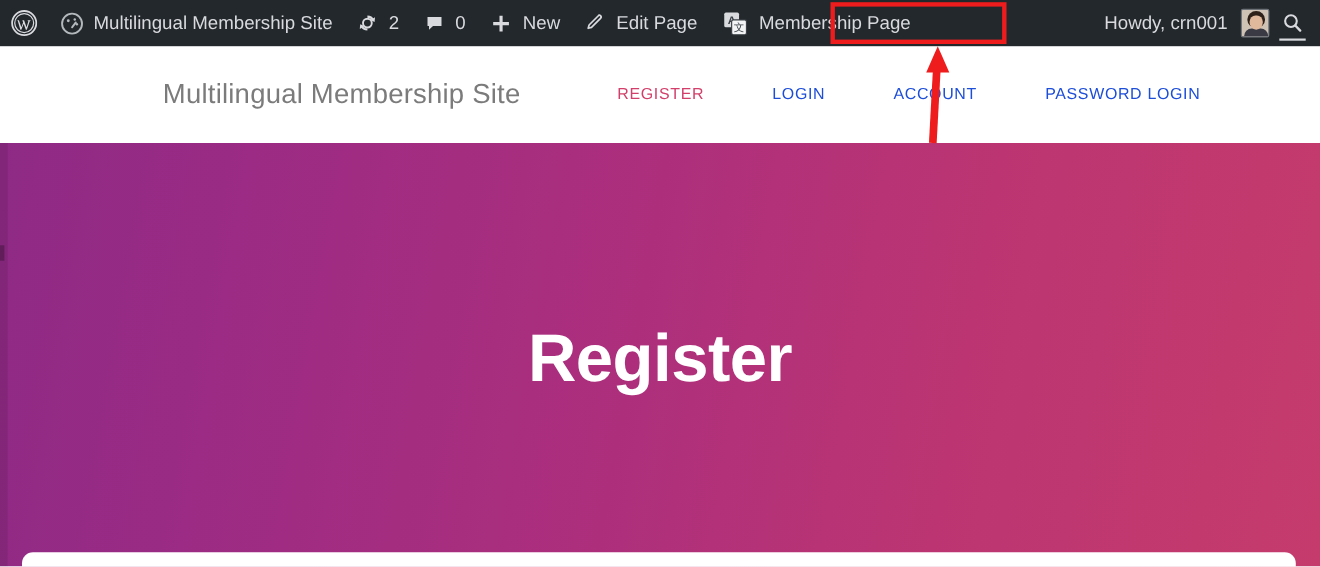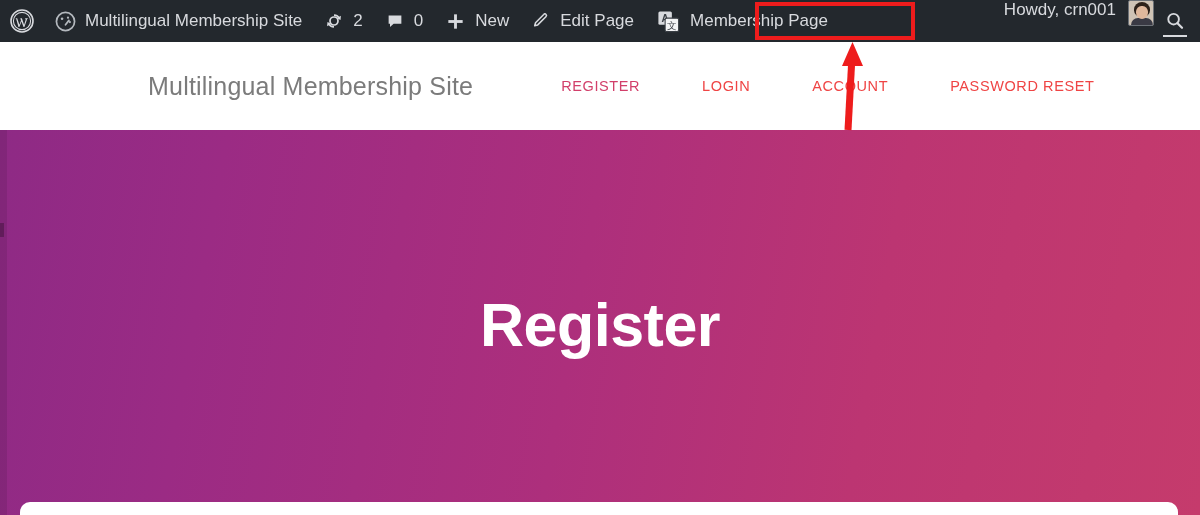--- a/index.html
+++ b/index.html
@@ -22,21 +22,21 @@
     z-index: 30;
   }
   .ab-item {
     display: flex; align-items: center; height: 42px;
     padding: 0 11px; gap: 9px;
     color: #d8dade; white-space: nowrap;
     cursor: pointer;
   }
   .ab-item.logo { padding: 0 10px 0 10px; }
   .ab-spacer { flex: 1 1 auto; }
-  .ab-right { display: flex; align-items: flex-start; height: 42px; padding-right: 8px; gap: 4px; }
+  .ab-right { display: flex; align-items: center; height: 42px; padding-right: 8px; gap: 4px; }
   .ab-howdy { color: #d8dade; font-size: 17px; padding: 0 8px 0 4px; white-space: nowrap; }
   .avatar {
     width: 26px; height: 26px; border-radius: 2px;
     background: #cfc3b5; position: relative; overflow: hidden;
     border: 1px solid #6d7278; flex: none;
   }
   .avatar::before { 
     content: ""; position: absolute; left: 5px; top: 1px;
     width: 16px; height: 15px; border-radius: 50% 50% 45% 45%;
     background: #2d2119;
@@ -71,21 +71,21 @@
     z-index: 10;
   }
   .site-title {
     margin-left: 148px;
     font-size: 25px; color: #7b7b7b; font-weight: 400;
     letter-spacing: .2px; white-space: nowrap;
   }
   .nav { display: flex; align-items: center; margin-left: 88px; }
   .nav a {
     font-size: 14.5px; letter-spacing: .6px;
-    color: #ef4444; text-decoration: none;
+    color: #1d4ed8; text-decoration: none;
     padding: 0 0; margin-right: 62px; white-space: nowrap;
   }
   .nav a.active { color: #d23f6a; }
   .nav a:last-child { margin-right: 0; }
 
   
   .hero {
     position: absolute; top: 130px; left: 0;
     width: 1200px; height: 385px;
     background: linear-gradient(100deg, #8e2a85 0%, #9b2b84 18%, #ad2f7c 48%, #bc3572 72%, #c53b6c 100%);
@@ -128,21 +128,21 @@
     <div class="hero-title">Register</div>
   </div>
   <div class="content-card"></div>
 
   <div class="siteheader">
     <div class="site-title">Multilingual Membership Site</div>
     <div class="nav">
       <a href="#" class="active">REGISTER</a>
       <a href="#">LOGIN</a>
       <a href="#">ACCOUNT</a>
-      <a href="#">PASSWORD RESET</a>
+      <a href="#">PASSWORD LOGIN</a>
     </div>
   </div>
 
   <svg class="arrow" width="46" height="96" viewBox="0 0 46 96">
     <path d="M22 94 L26 20" stroke="#ee1c1c" stroke-width="7" stroke-linecap="butt" fill="none"></path>
     <path d="M26.5 6 L37 30 L16 30 Z" fill="#ee1c1c"></path>
   </svg>
 
   <div class="adminbar">
 

